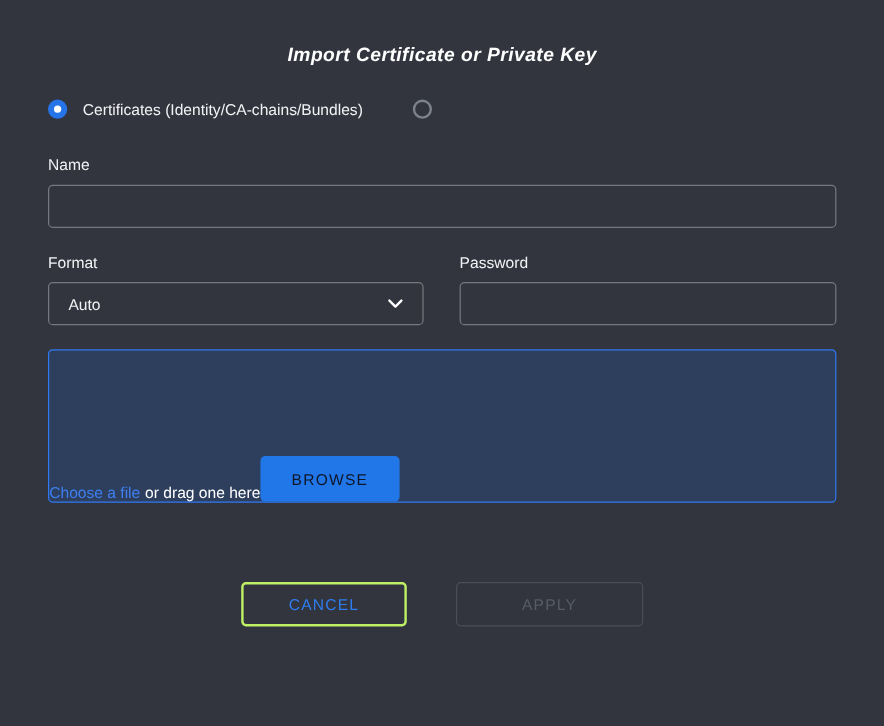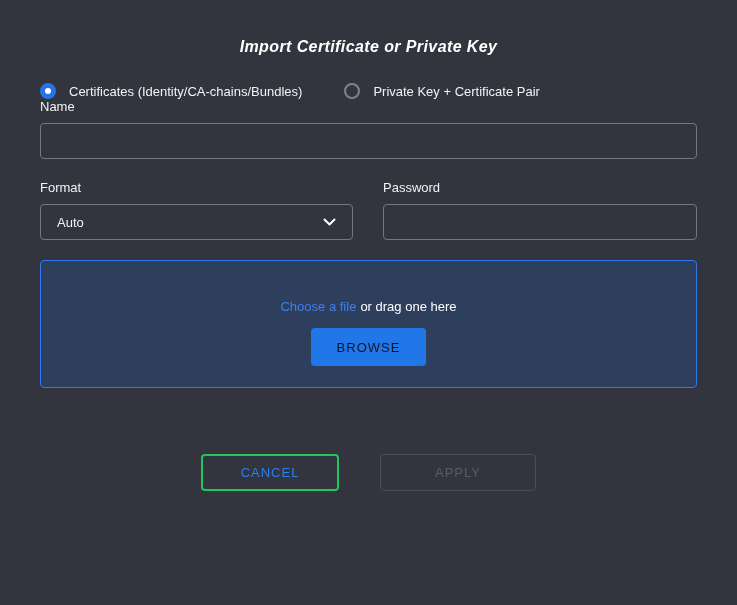--- a/index.html
+++ b/index.html
@@ -51,21 +51,21 @@
     background: transparent;
   }
 
   
   .field-label {
     display: block;
     font-size: 13px;
     color: #f2f2f4;
     margin-bottom: 9px;
   }
-  .name-field { }
+  .name-field { margin-top: 31px; }
   .text-input {
     width: 100%;
     height: 36px;
     background: transparent;
     border: 1px solid #75787f;
     border-radius: 4px;
     color: #f2f2f4;
     font-size: 13px;
     padding: 0 14px;
     font-family: inherit;
@@ -96,22 +96,21 @@
   
   .cert-field { margin-top: 20px; }
   .required-marker { color: #3e7ff0; margin-left: 3px; }
   .dropzone {
     width: 100%;
     height: 128px;
     background: #2e3f5e;
     border: 1px solid #3079f2;
     border-radius: 4px;
     display: flex;
-    flex-direction: column;
-    align-items: center;
+    align-items: flex-end;
     padding-top: 38px;
   }
   .dropzone-text { font-size: 13px; color: #ffffff; }
   .choose-link { color: #3e7ff0; text-decoration: none; cursor: pointer; margin-right: 4px; }
   .browse-btn {
     margin-top: 14px;
     height: 38px;
     padding: 0 26px;
     background: #2176e8;
     color: #0f172a;
@@ -134,21 +133,21 @@
     height: 37px;
     font-size: 13px;
     font-family: inherit;
     letter-spacing: 1px;
     border-radius: 4px;
     background: transparent;
     cursor: pointer;
   }
   .cancel-btn {
     width: 138px;
-    border: 2px solid #22c55e;
+    border: 2px solid #bef264;
     color: #2f7df0;
   }
   .apply-btn {
     width: 156px;
     border: 1px solid #4a4e57;
     color: #575c66;
     cursor: default;
   }
 </style>
 </head>
@@ -160,21 +159,20 @@
 
   <div class="radio-row">
     <label class="radio-option">
       <span class="radio-circle selected">
           <span class="radio-dot"></span>
         </span>
       <span>Certificates (Identity/CA-chains/Bundles)</span>
     </label>
     <label class="radio-option">
       <span class="radio-circle unselected"></span>
-      <span>Private Key + Certificate Pair</span>
     </label>
   </div>
 
   <div class="name-field">
     <label class="field-label">Name</label>
     <input type="text" class="text-input" value="" style="">
   </div>
 
   <div class="two-col-row">
     <div class="col-format">

